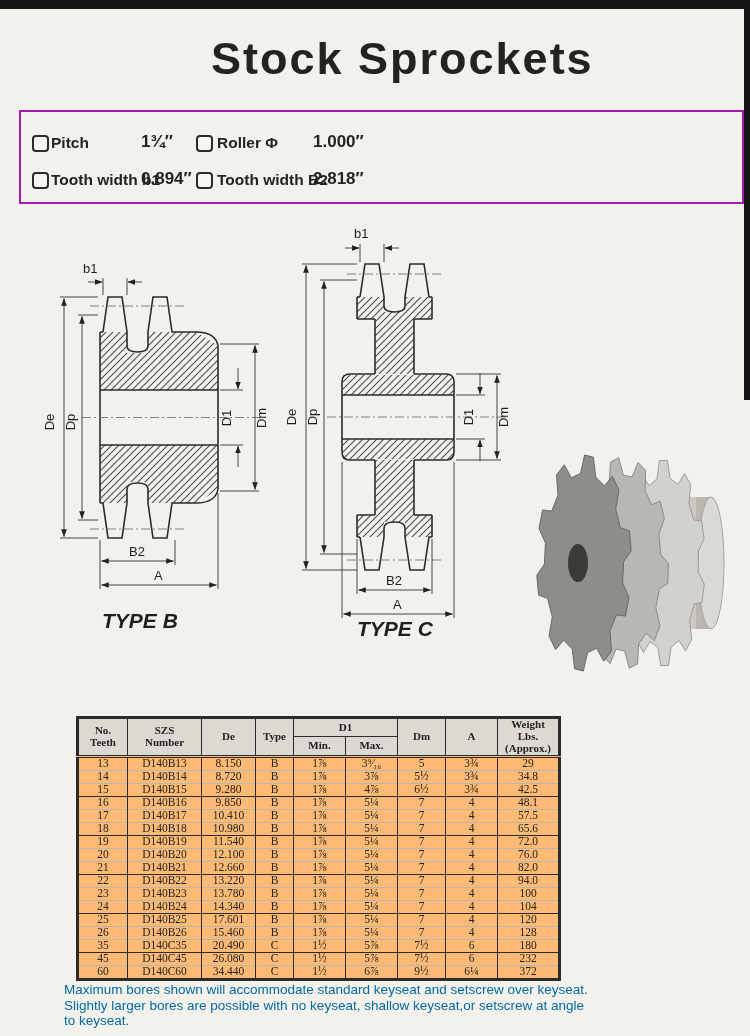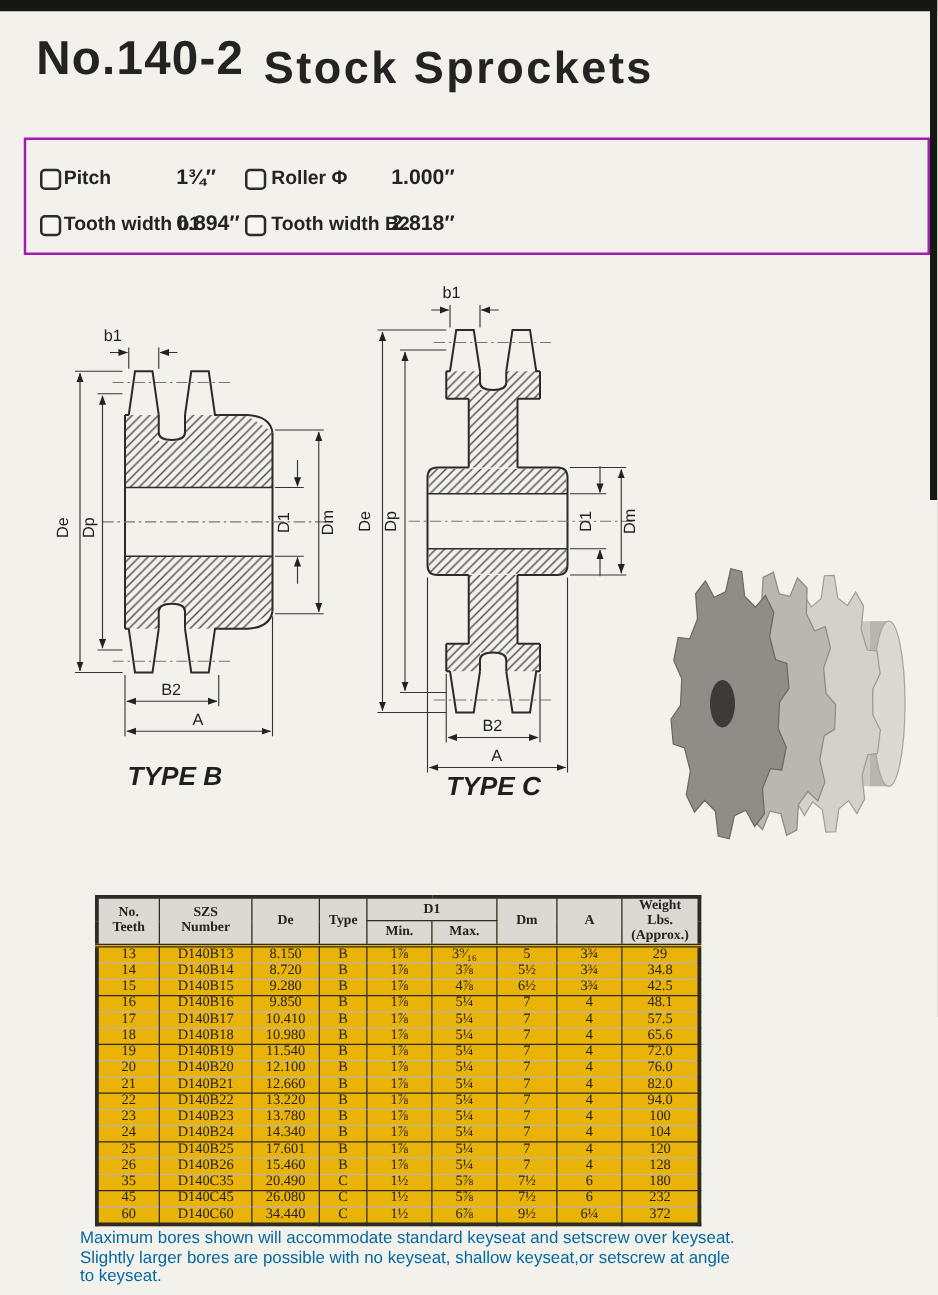--- a/index.html
+++ b/index.html
@@ -1,50 +1,49 @@
 <!DOCTYPE html>
 <html><head>
 <meta charset="utf-8">
 <style>
   html,body{margin:0;padding:0;background:#cfcdc8;}
   #page{position:relative;width:750px;height:1036px;background:#f3f1ec;overflow:hidden;
         font-family:"Liberation Sans",sans-serif;color:#232321;}
   .top-bar{position:absolute;left:0;top:0;width:750px;height:9px;background:#161614;}
   .right-bar{position:absolute;right:0;top:0;width:6px;height:400px;background:#161614;}
   .model{position:absolute;left:29px;top:26px;font-size:38px;font-weight:bold;letter-spacing:1px;}
-  .title{position:absolute;left:211px;top:33px;font-size:36px;font-weight:bold;letter-spacing:2px;}
+  .title{position:absolute;left:211px;top:33px;font-size:45px;font-weight:bold;letter-spacing:2px;}
   .spec-box{position:absolute;left:19px;top:110px;width:721px;height:90px;border:2px solid #a21caf;}
   .cb{position:absolute;width:13px;height:13px;border:2px solid #2b2b29;border-radius:4px;background:#f8f6f1;}
   .spec-label{position:absolute;font-size:15.5px;font-weight:bold;white-space:nowrap;}
   .spec-value{position:absolute;font-size:17px;font-weight:bold;white-space:nowrap;}
   .diag{position:absolute;}
   .diag text{font-family:"Liberation Sans",sans-serif;font-size:13px;fill:#1f1f1d;}
   .diag .cap{font-size:21px;font-weight:bold;font-style:italic;}
   .photo{position:absolute;left:512px;top:425px;}
   .tbl-title{position:absolute;left:76px;top:682px;font-family:"Liberation Serif",serif;
              font-size:25px;font-weight:bold;letter-spacing:0.5px;}
   .parts{position:absolute;left:76px;top:716px;border-collapse:collapse;table-layout:fixed;
-         width:482px;background:#eab308;border:3px solid #2b2b29;}
+         width:482px;background:#fdba74;border:3px solid #2b2b29;}
   .parts th{border:1.6px solid #2b2b29;background:#dcd9d2;font-family:"Liberation Serif",serif;
             font-size:11px;font-weight:bold;white-space:pre-line;padding:0;line-height:1.08;}
   .parts thead{border-bottom:3px double #2b2b29;}
   .parts td{border-left:1.6px solid #2b2b29;border-right:1.6px solid #2b2b29;
             border-top:1px solid #b9b6b0;font-family:"Liberation Serif",serif;font-size:11.5px;
             text-align:center;padding:0;height:12px;line-height:1;}
   .parts tr.group-end td{border-bottom:1.8px solid #2b2b29;}
   .footnote{position:absolute;left:64px;top:982px;font-size:13.5px;line-height:15.6px;color:#0369a1;}
 </style>
 </head>
 <body>
 
 <div id="page">
   <div class="top-bar"></div>
   <div class="right-bar"></div>
 
-  <div class="model">No.140-2</div>
   <div class="title">Stock Sprockets</div>
 
   <div class="spec-box">
     <span class="cb" style="left:11px;top:23px"></span>
     <span class="spec-label" style="left:30px;top:22px">Pitch</span>
     <span class="spec-value" style="left:120px;top:20px">1¾″</span>
 
     <span class="cb" style="left:175px;top:23px"></span>
     <span class="spec-label" style="left:196px;top:22px">Roller Φ</span>
     <span class="spec-value" style="left:292px;top:20px">1.000″</span>

